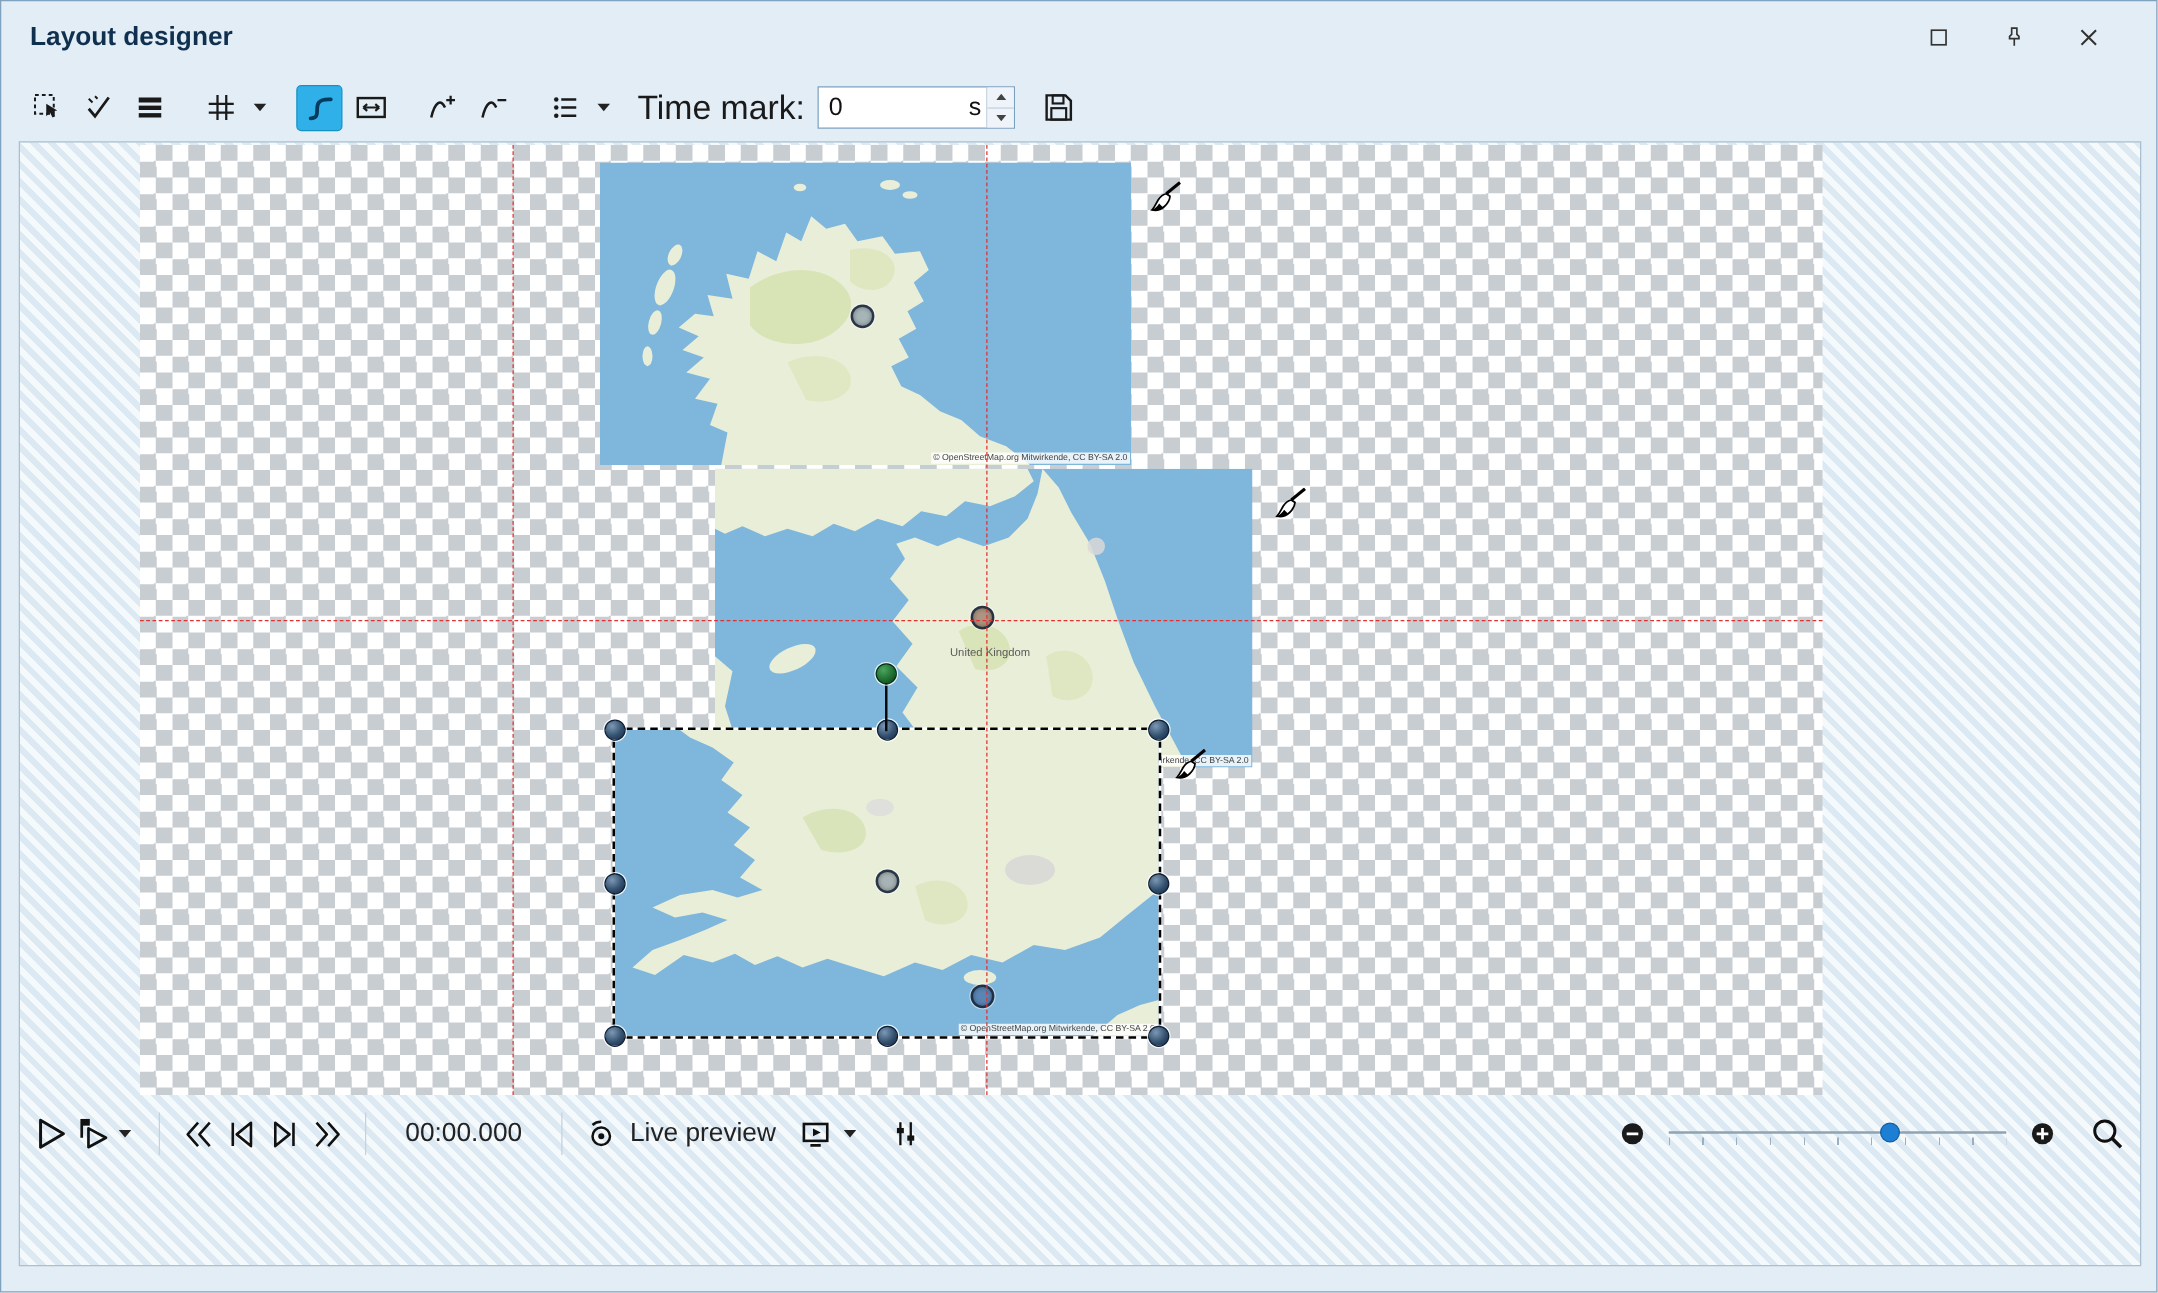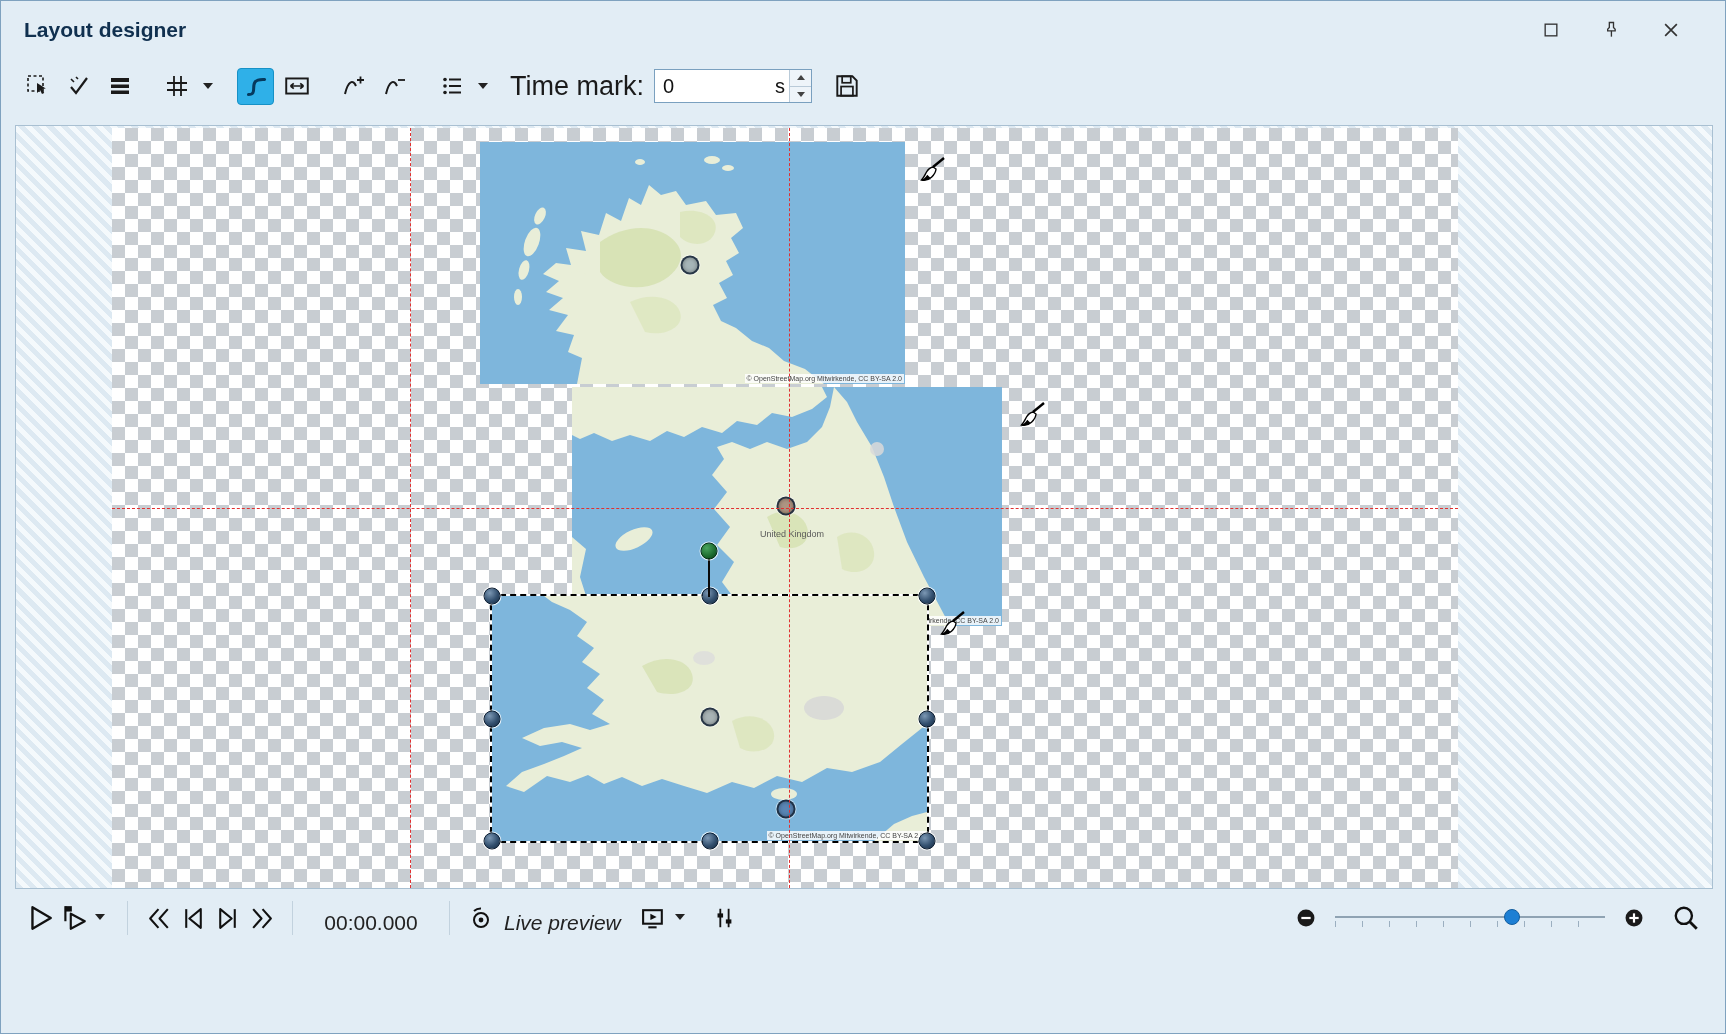--- a/index.html
+++ b/index.html
@@ -27,21 +27,21 @@
   .tm-field { display:flex; align-items:stretch; width:158px; height:34px;
     border:1px solid #7aa0bf; background:#fff; }
   .tm-field input { flex:1; min-width:0; border:none; outline:none; font-size:20px;
     font-family:"Liberation Sans",sans-serif; padding-left:8px; color:#111; background:transparent; }
   .tm-unit { align-self:center; font-size:20px; color:#111; margin-right:4px; }
   .spinner { display:flex; flex-direction:column; width:22px; border-left:1px solid #b9cad8; }
   .spin-btn { flex:1; border:none; background:#eef4f9; display:flex; align-items:center; justify-content:center; }
   .spin-btn:first-child { border-bottom:1px solid #b9cad8; }
   .save-btn { margin-left:16px; }
   
-  .canvas { position:absolute; left:14px; top:124px; width:1698px; height:764px;
+  .canvas { position:absolute; left:14px; top:112px; width:1698px; height:900px;
     border:1px solid #a9c0d2; overflow:hidden;
     background:repeating-linear-gradient(45deg,#dde9f2 0px,#dde9f2 5px,#f4f9fc 5px,#f4f9fc 10px); }
   .checker { position:absolute; left:96px; top:2px; width:1346px; height:760px;
     background:repeating-conic-gradient(#c8cdd2 0% 25%, #ffffff 0% 50%); background-size:26px 26px; z-index:0; }
   .guide-v { position:absolute; top:2px; height:760px; width:0; border-left:1px dashed #e23030; z-index:5; }
   .guide-h { position:absolute; left:96px; width:1346px; height:0; border-top:1px dashed #e23030; z-index:5; }
   .mapwrap { position:absolute; }
   .mapwrap svg { position:absolute; inset:0; width:100%; height:100%; }
   .attr-strip { position:absolute; right:1px; bottom:1px; font-size:7px; line-height:9px;
     background:rgba(255,255,255,.82); color:#444; padding:0 2px; white-space:nowrap; z-index:2; }
@@ -62,26 +62,26 @@
   .wp1{ background:rgba(130,150,168,.65);} .wp2{ background:rgba(148,110,92,.7);}
   .wp3{ background:rgba(125,140,158,.6);} .wp4{ background:rgba(80,120,170,.78);}
   .path-start { position:absolute; width:17px; height:17px; border-radius:50%;
     background:radial-gradient(circle at 35% 30%, #4aa55e, #1c6a2e 60%, #0c3a16);
     border:1px solid #07320f; box-shadow:0 0 0 1px rgba(255,255,255,.8);
     transform:translate(-50%,-50%); z-index:7; }
   .path-line { position:absolute; width:2px; background:#0a0a0a; z-index:5; }
   .brush { position:absolute; width:28px; height:28px; z-index:8; }
   
   .transport { position:absolute; left:0; top:878px; right:0; height:56px;
-    display:flex; align-items:flex-end; padding:0 22px; }
+    display:flex; align-items:center; padding:0 22px; }
   .pbtn { border:none; background:transparent; width:34px; height:34px;
     display:flex; align-items:center; justify-content:center; }
   .sep { width:1px; height:34px; background:#c2d2de; margin:0 14px; }
   .time-display { font-size:21px; color:#222; min-width:112px; text-align:center; margin:0 8px; }
-  .lp-label { font-size:21px; color:#222; margin-left:6px;font-style:italic; }
+  .lp-label { font-size:21px; color:#222; margin-left:6px; }
   .zoom-cluster { margin-left:auto; display:flex; align-items:center; gap:12px; }
   .slider { position:relative; width:270px; height:30px; }
   .slider .track { position:absolute; left:0; right:0; top:13px; height:2px; background:#8fa3b3; }
   .slider .ticks { position:absolute; left:0; right:0; top:18px; height:6px;
     background:repeating-linear-gradient(90deg,#9bafc0 0 1px, transparent 1px 27px); }
   .slider .thumb { position:absolute; left:169px; top:6px; width:16px; height:16px;
     border-radius:50%; background:#1d7fd4; border:1px solid #135e9f; }
 </style>
 </head>
 <body>

